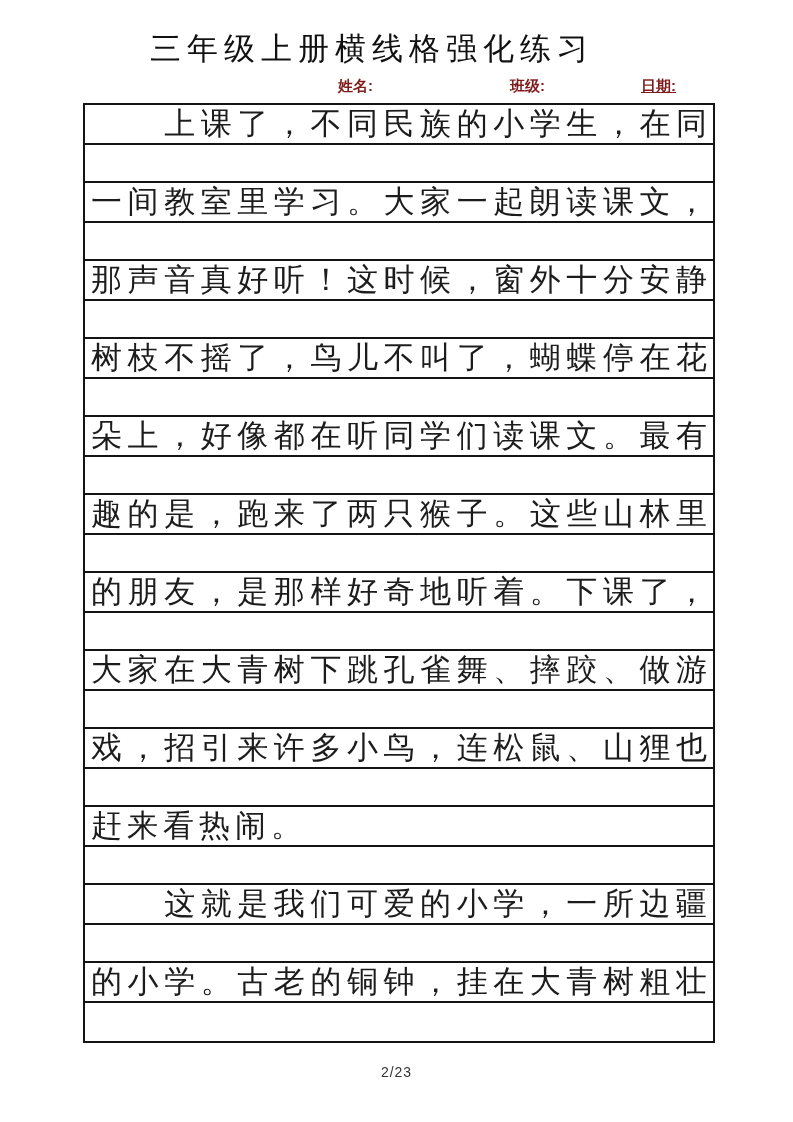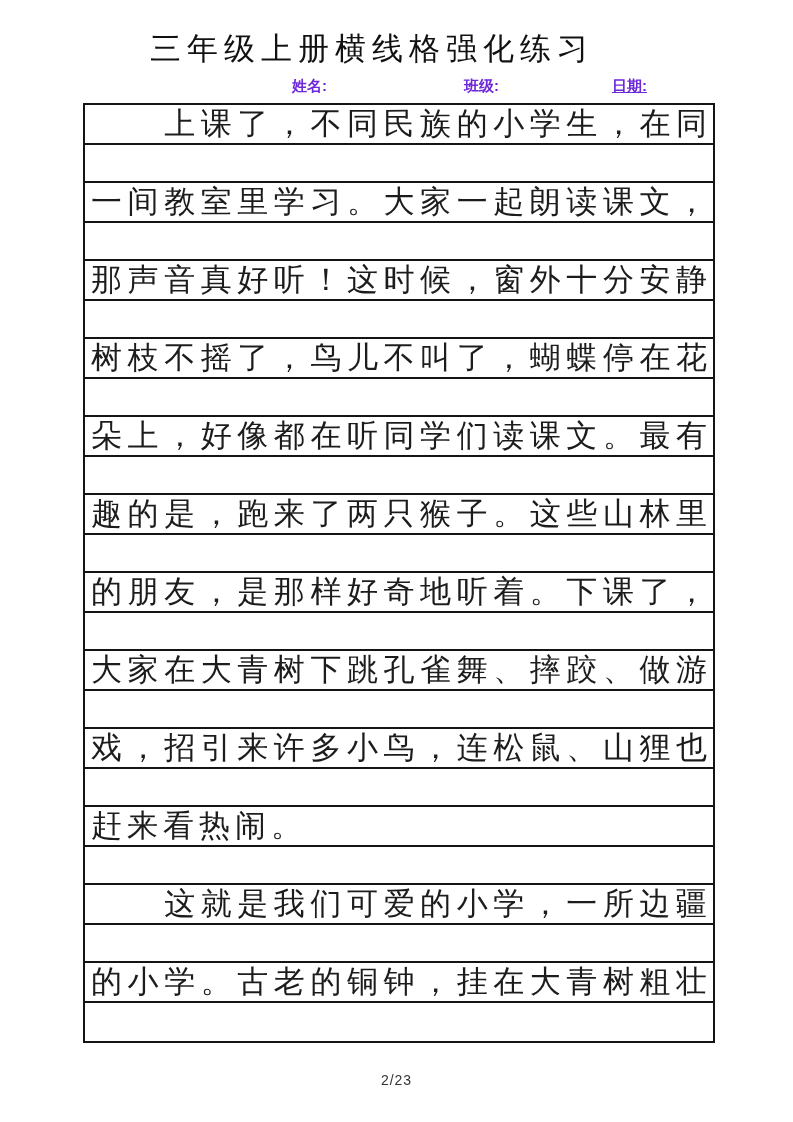--- a/index.html
+++ b/index.html
@@ -27,26 +27,27 @@
   }
   .header-row{
     position:absolute;
     top:77px;left:0;width:793px;height:22px;
   }
   .header-field{
     position:absolute;
     font-family:"Liberation Sans", sans-serif;
     font-size:15px;
     font-weight:600;
-    color:#6d28d9;
+    color:#7f1d1d;
     white-space:nowrap;
+    margin-left:46px;
   }
   .hf-name{left:292px;}
   .hf-class{left:464px;}
-  .hf-date{left:612px;text-decoration:underline;}
+  .hf-date{left:595px;text-decoration:underline;}
   .grid{
     position:absolute;
     left:83px;top:103px;
     width:632px;height:940px;
     border:2px solid var(--line);
     background:var(--bg);
   }
   .row{
     width:100%;
     border-bottom:2px solid var(--line);
@@ -74,21 +75,20 @@
   .text-row.left .char{margin-right:5px;}
   .char.spacer{visibility:hidden;}
   .page-footer{
     position:absolute;
     top:1064px;left:0;width:793px;
     text-align:center;
     font-family:"Liberation Sans", sans-serif;
     font-size:14px;
     letter-spacing:1px;
     color:#333333;
-    margin-top:8px;
   }
 </style>
 </head>
 <body>
 
 <div class="page-title">三年级上册横线格强化练习</div>
 
 <div class="header-row">
   <span class="header-field hf-name">姓名:</span>
   <span class="header-field hf-class">班级:</span>

